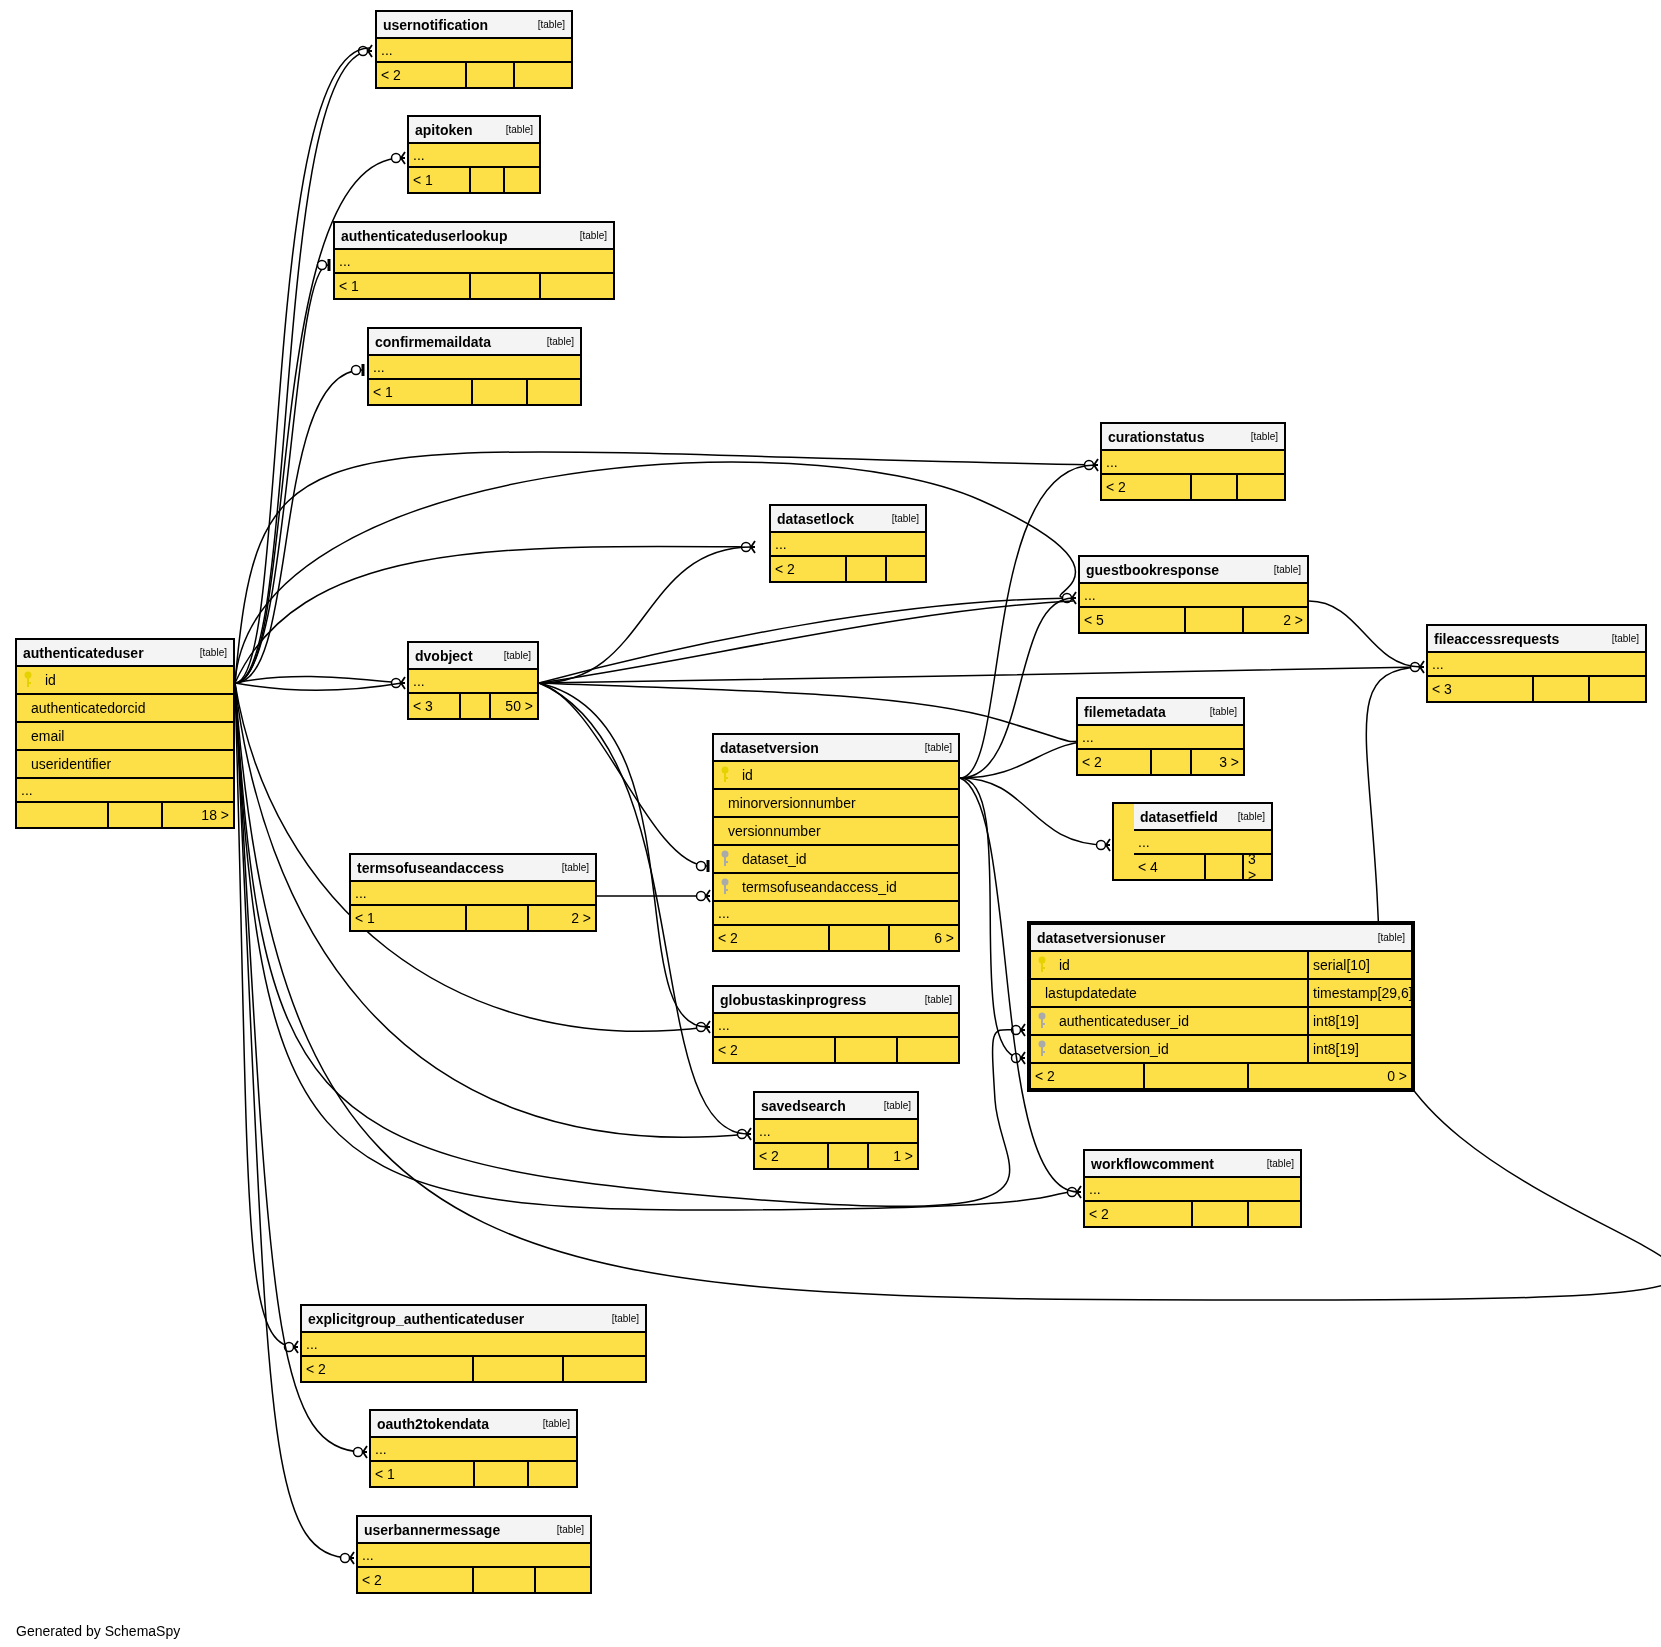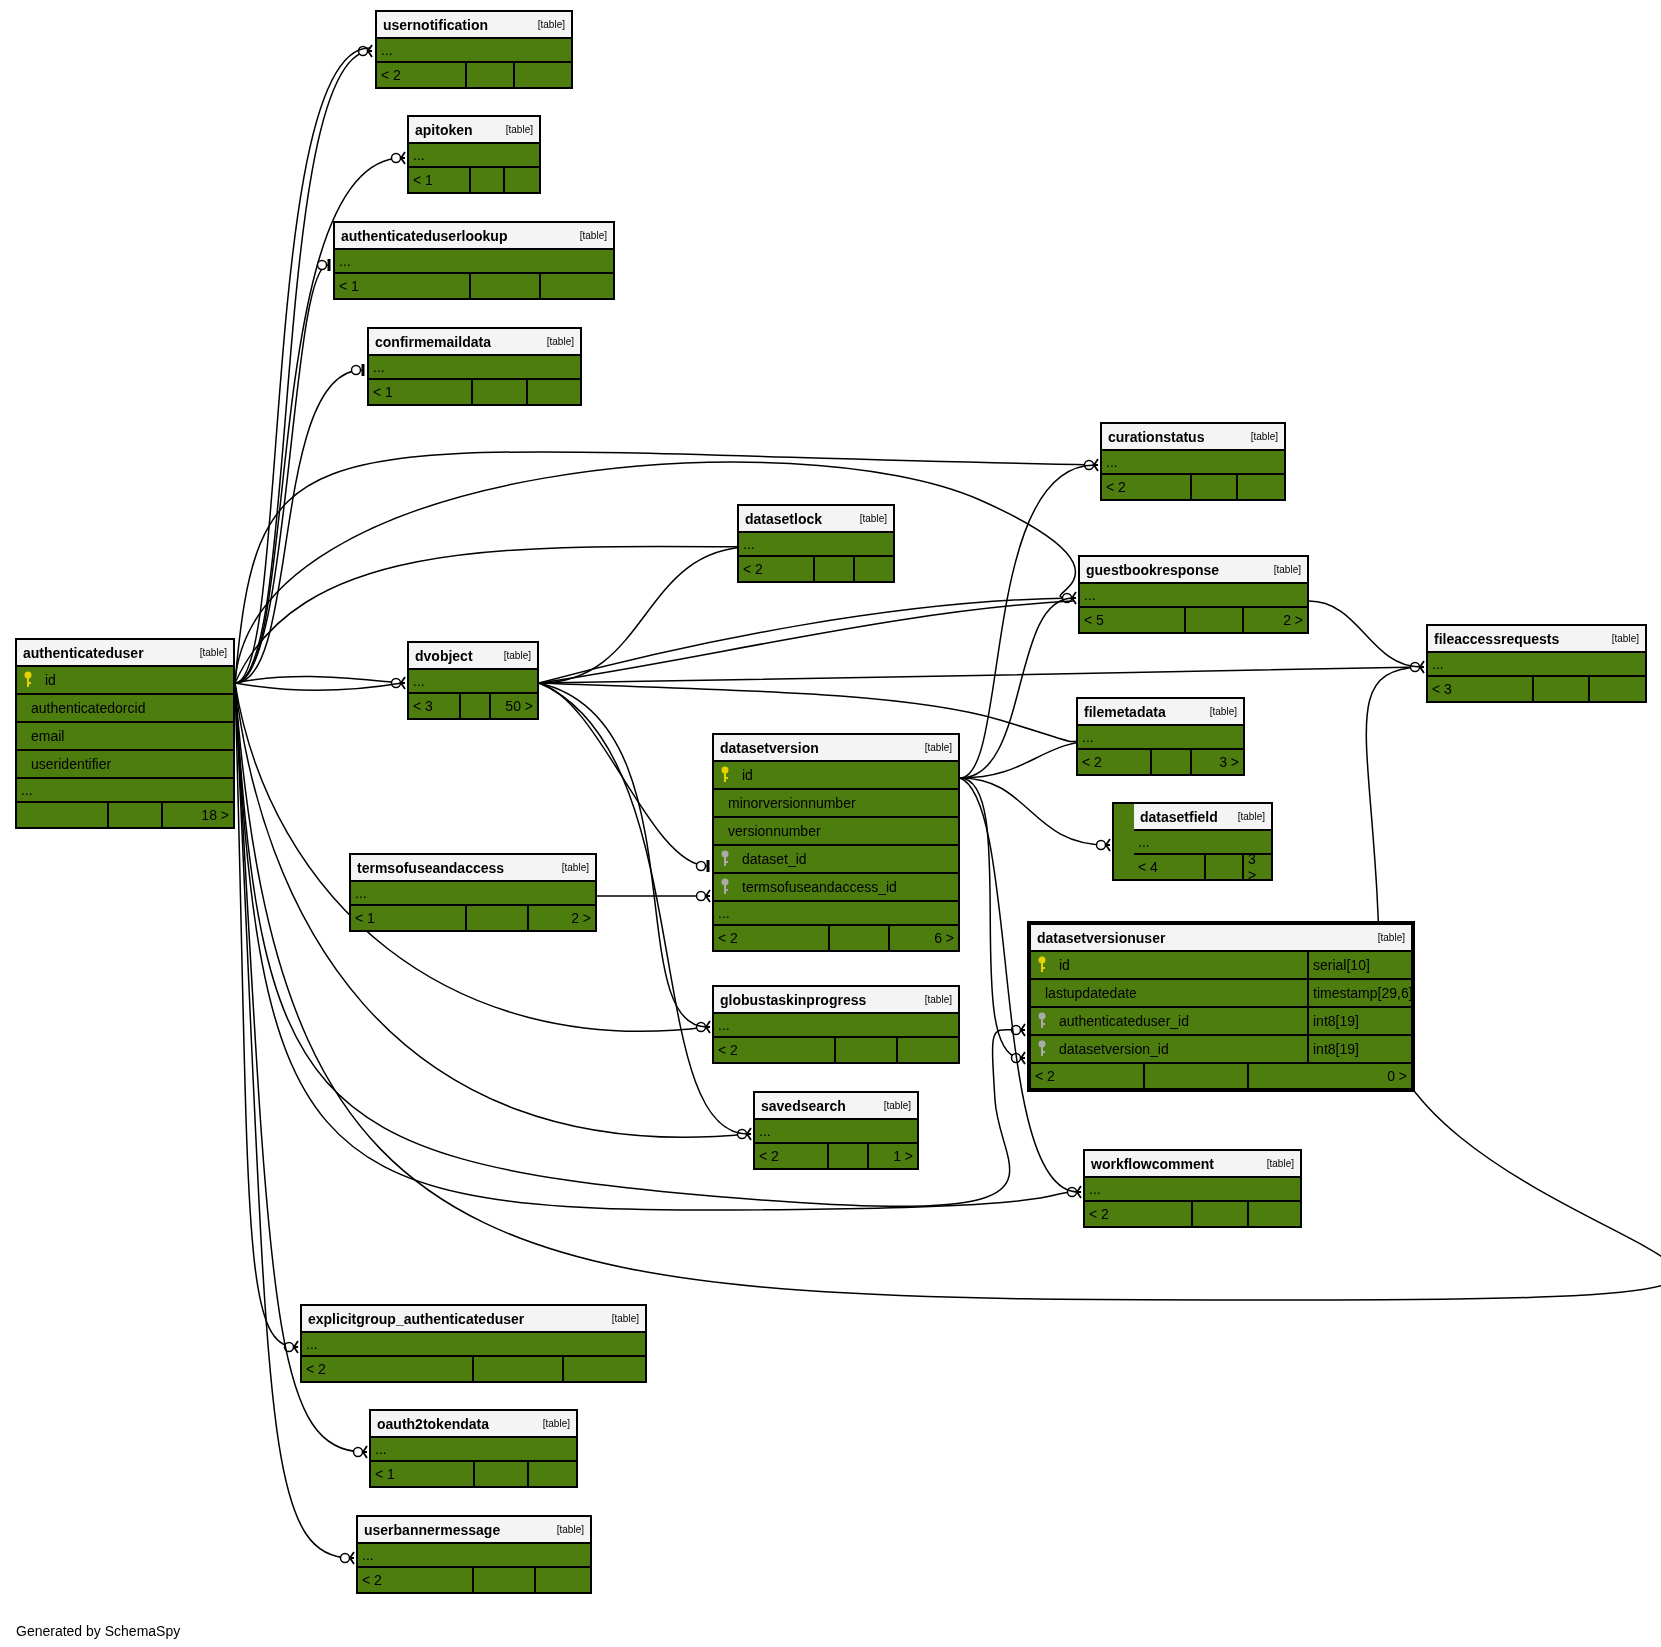--- a/index.html
+++ b/index.html
@@ -1,18 +1,18 @@
 <!DOCTYPE html>
 <html><head>
 <meta charset="utf-8">
 <style>
   html,body{margin:0;padding:0;background:#fff;}
   body{width:1661px;height:1647px;position:relative;overflow:hidden;font-family:"Liberation Sans",sans-serif;color:#000;}
   #edges{position:absolute;left:0;top:0;width:1661px;height:1647px;}
-  .tbl{position:absolute;border:2px solid #000;background:#4d7c0f;box-sizing:border-box;font-size:14px;}
+  .tbl{position:absolute;border:2px solid #000;background:#fde047;box-sizing:border-box;font-size:14px;}
   .tbl.focus{border:4px solid #000;}
   .hdr{display:flex;justify-content:space-between;align-items:center;background:#f4f4f4;border-bottom:2px solid #000;height:27px;padding:0 6px;box-sizing:border-box;}
   .hdr .name{font-weight:bold;font-size:14px;}
   .hdr .kind{font-size:10px;}
   .row{height:28px;border-bottom:2px solid #000;display:flex;align-items:center;box-sizing:border-box;position:relative;}
   .row .key{width:22px;display:inline-flex;justify-content:center;align-items:center;}
   .row .col{flex:1;padding-left:14px;white-space:nowrap;}
   .row.haskey .col{padding-left:6px;}
   .row .type{border-left:2px solid #000;height:100%;display:flex;align-items:center;padding-left:4px;box-sizing:border-box;}
   .row.dots{height:24px;padding-left:4px;}
@@ -198,21 +198,21 @@
       <span class="name">curationstatus</span>
       <span class="kind">[table]</span>
     </div>
     <div class="row dots">...</div>
     <div class="ftr">
       <div style="width: 90px;">&lt; 2</div>
       <div style="width: 46px;"></div>
       <div style="flex: 1 1 0%;"></div>
     </div>
   </div>
-<div class="tbl" id="t-datasetlock" style="left:737px;top:504px;width:158px;">
+<div class="tbl" id="t-datasetlock" style="left:769px;top:504px;width:158px;">
     <div class="hdr">
       <span class="name">datasetlock</span>
       <span class="kind">[table]</span>
     </div>
     <div class="row dots">...</div>
     <div class="ftr">
       <div style="width: 76px;">&lt; 2</div>
       <div style="width: 40px;"></div>
       <div style="flex: 1 1 0%;"></div>
     </div>

